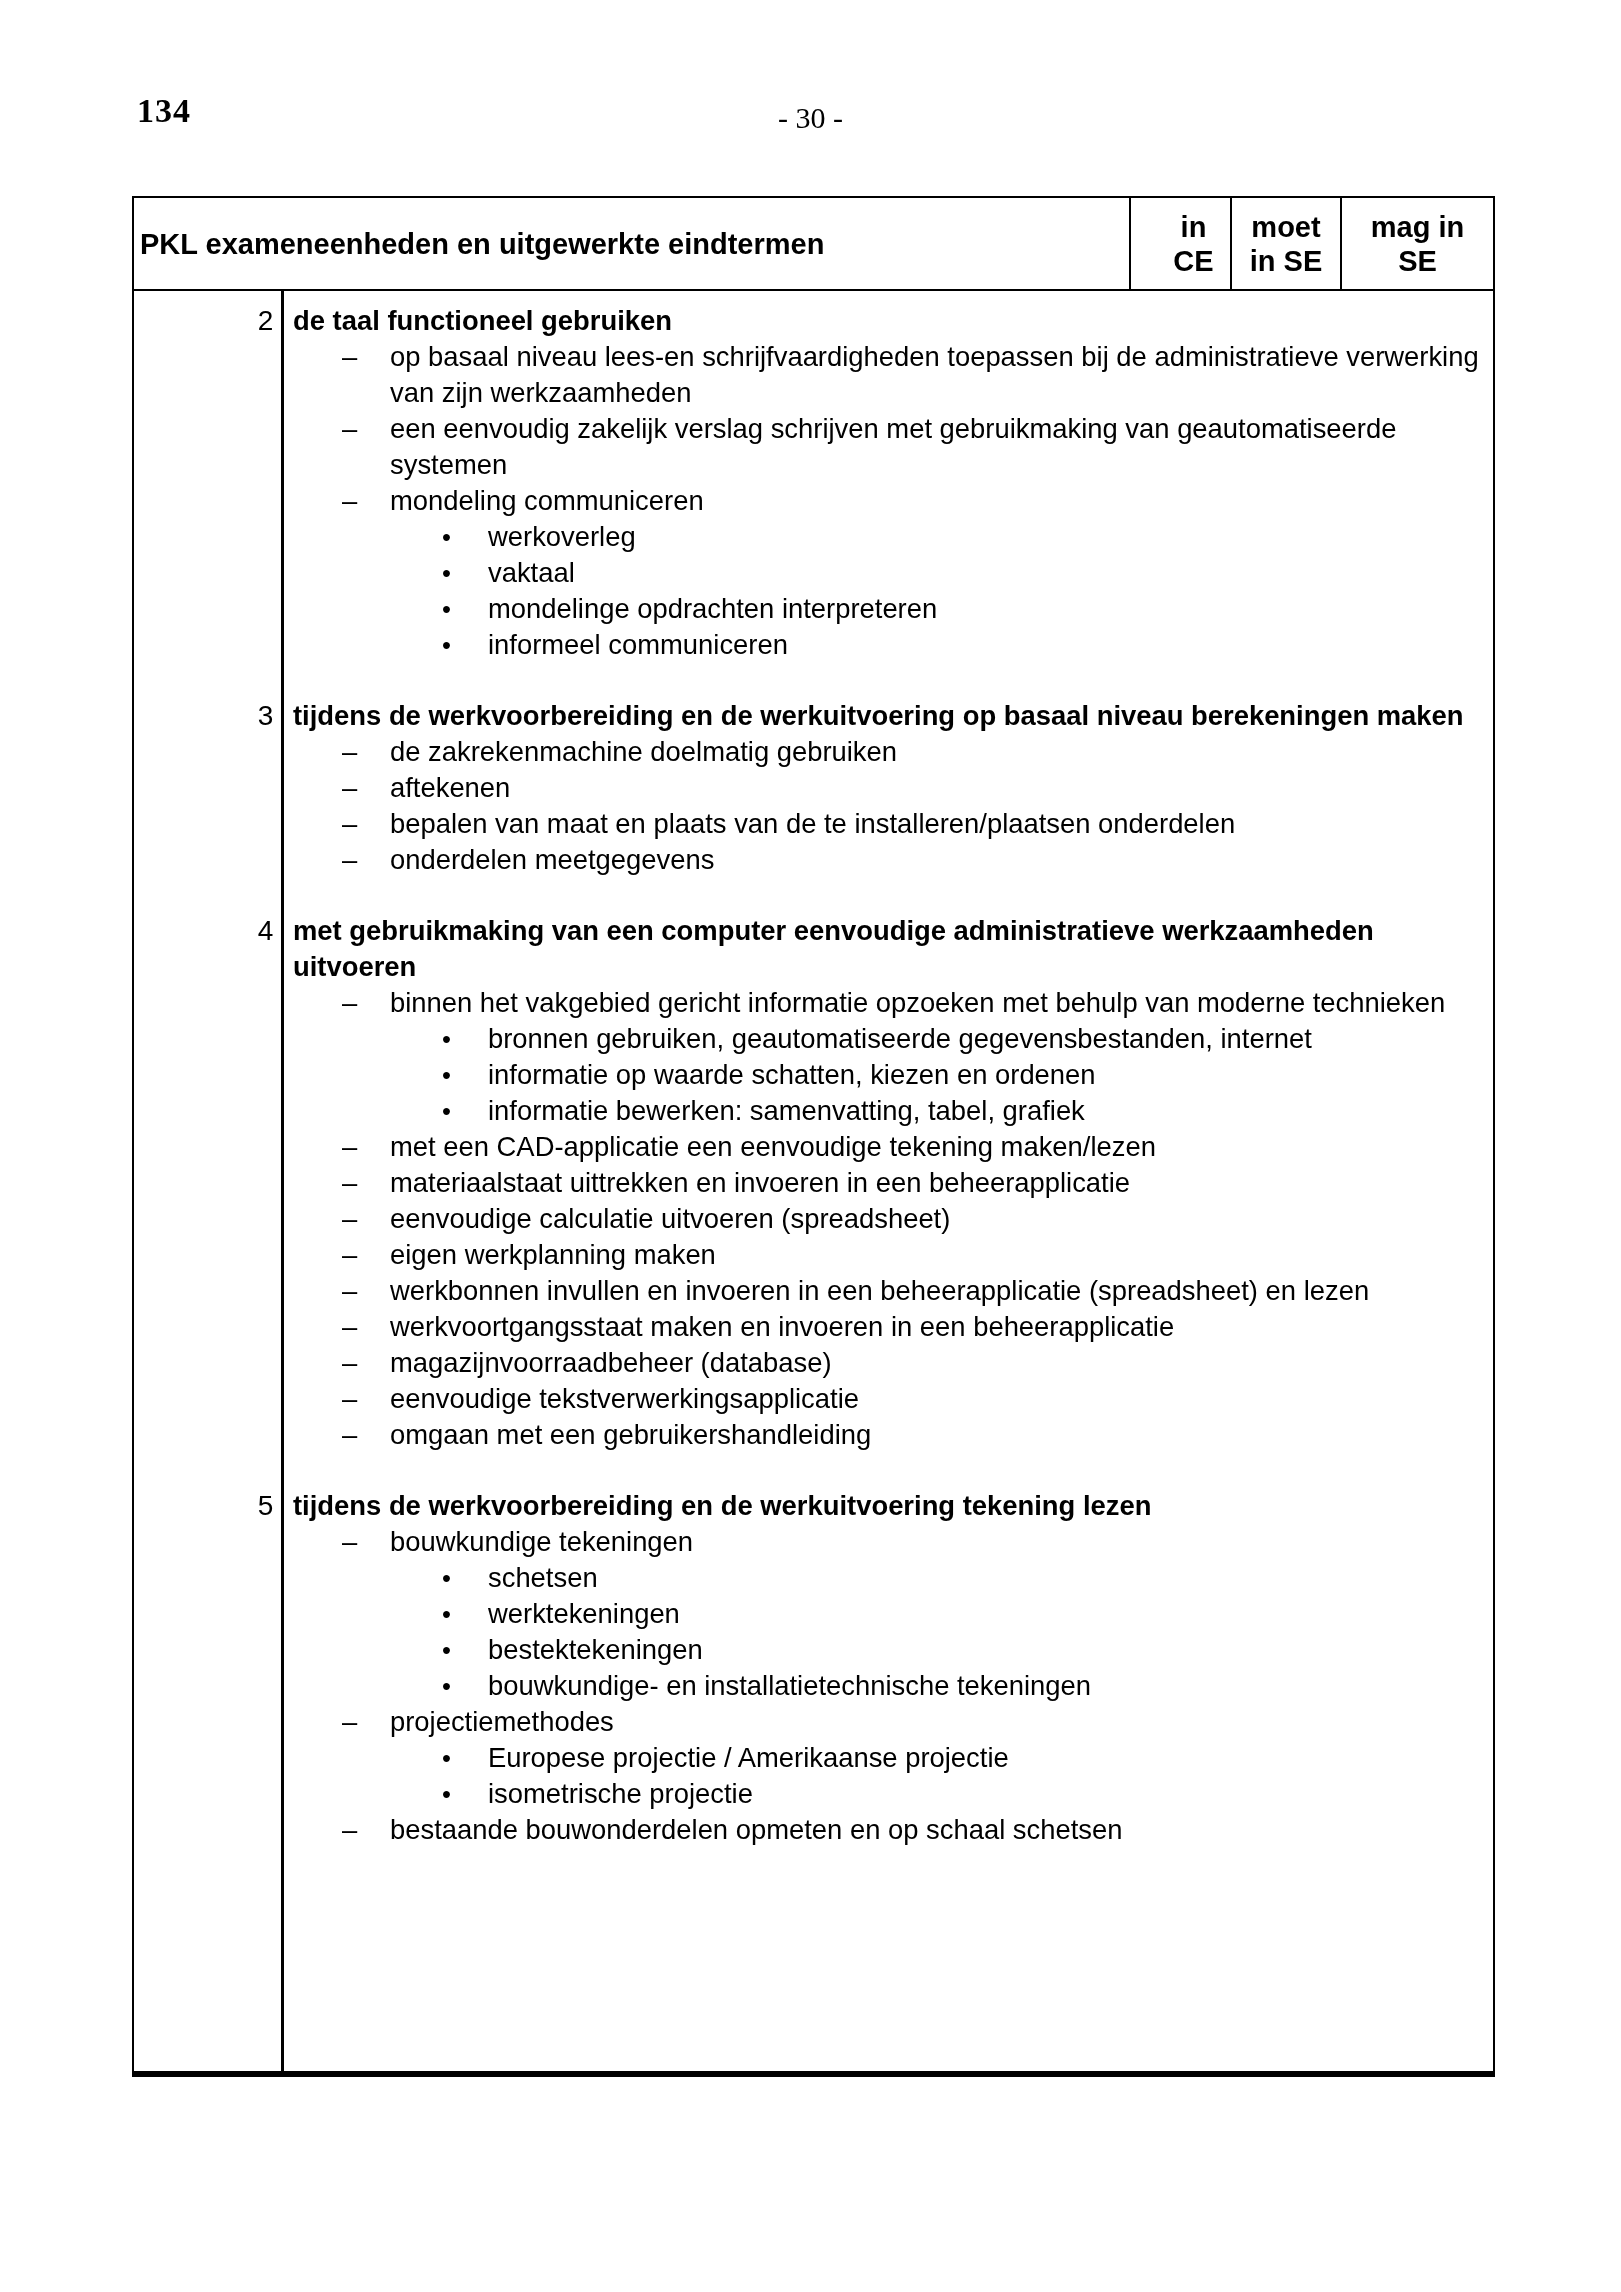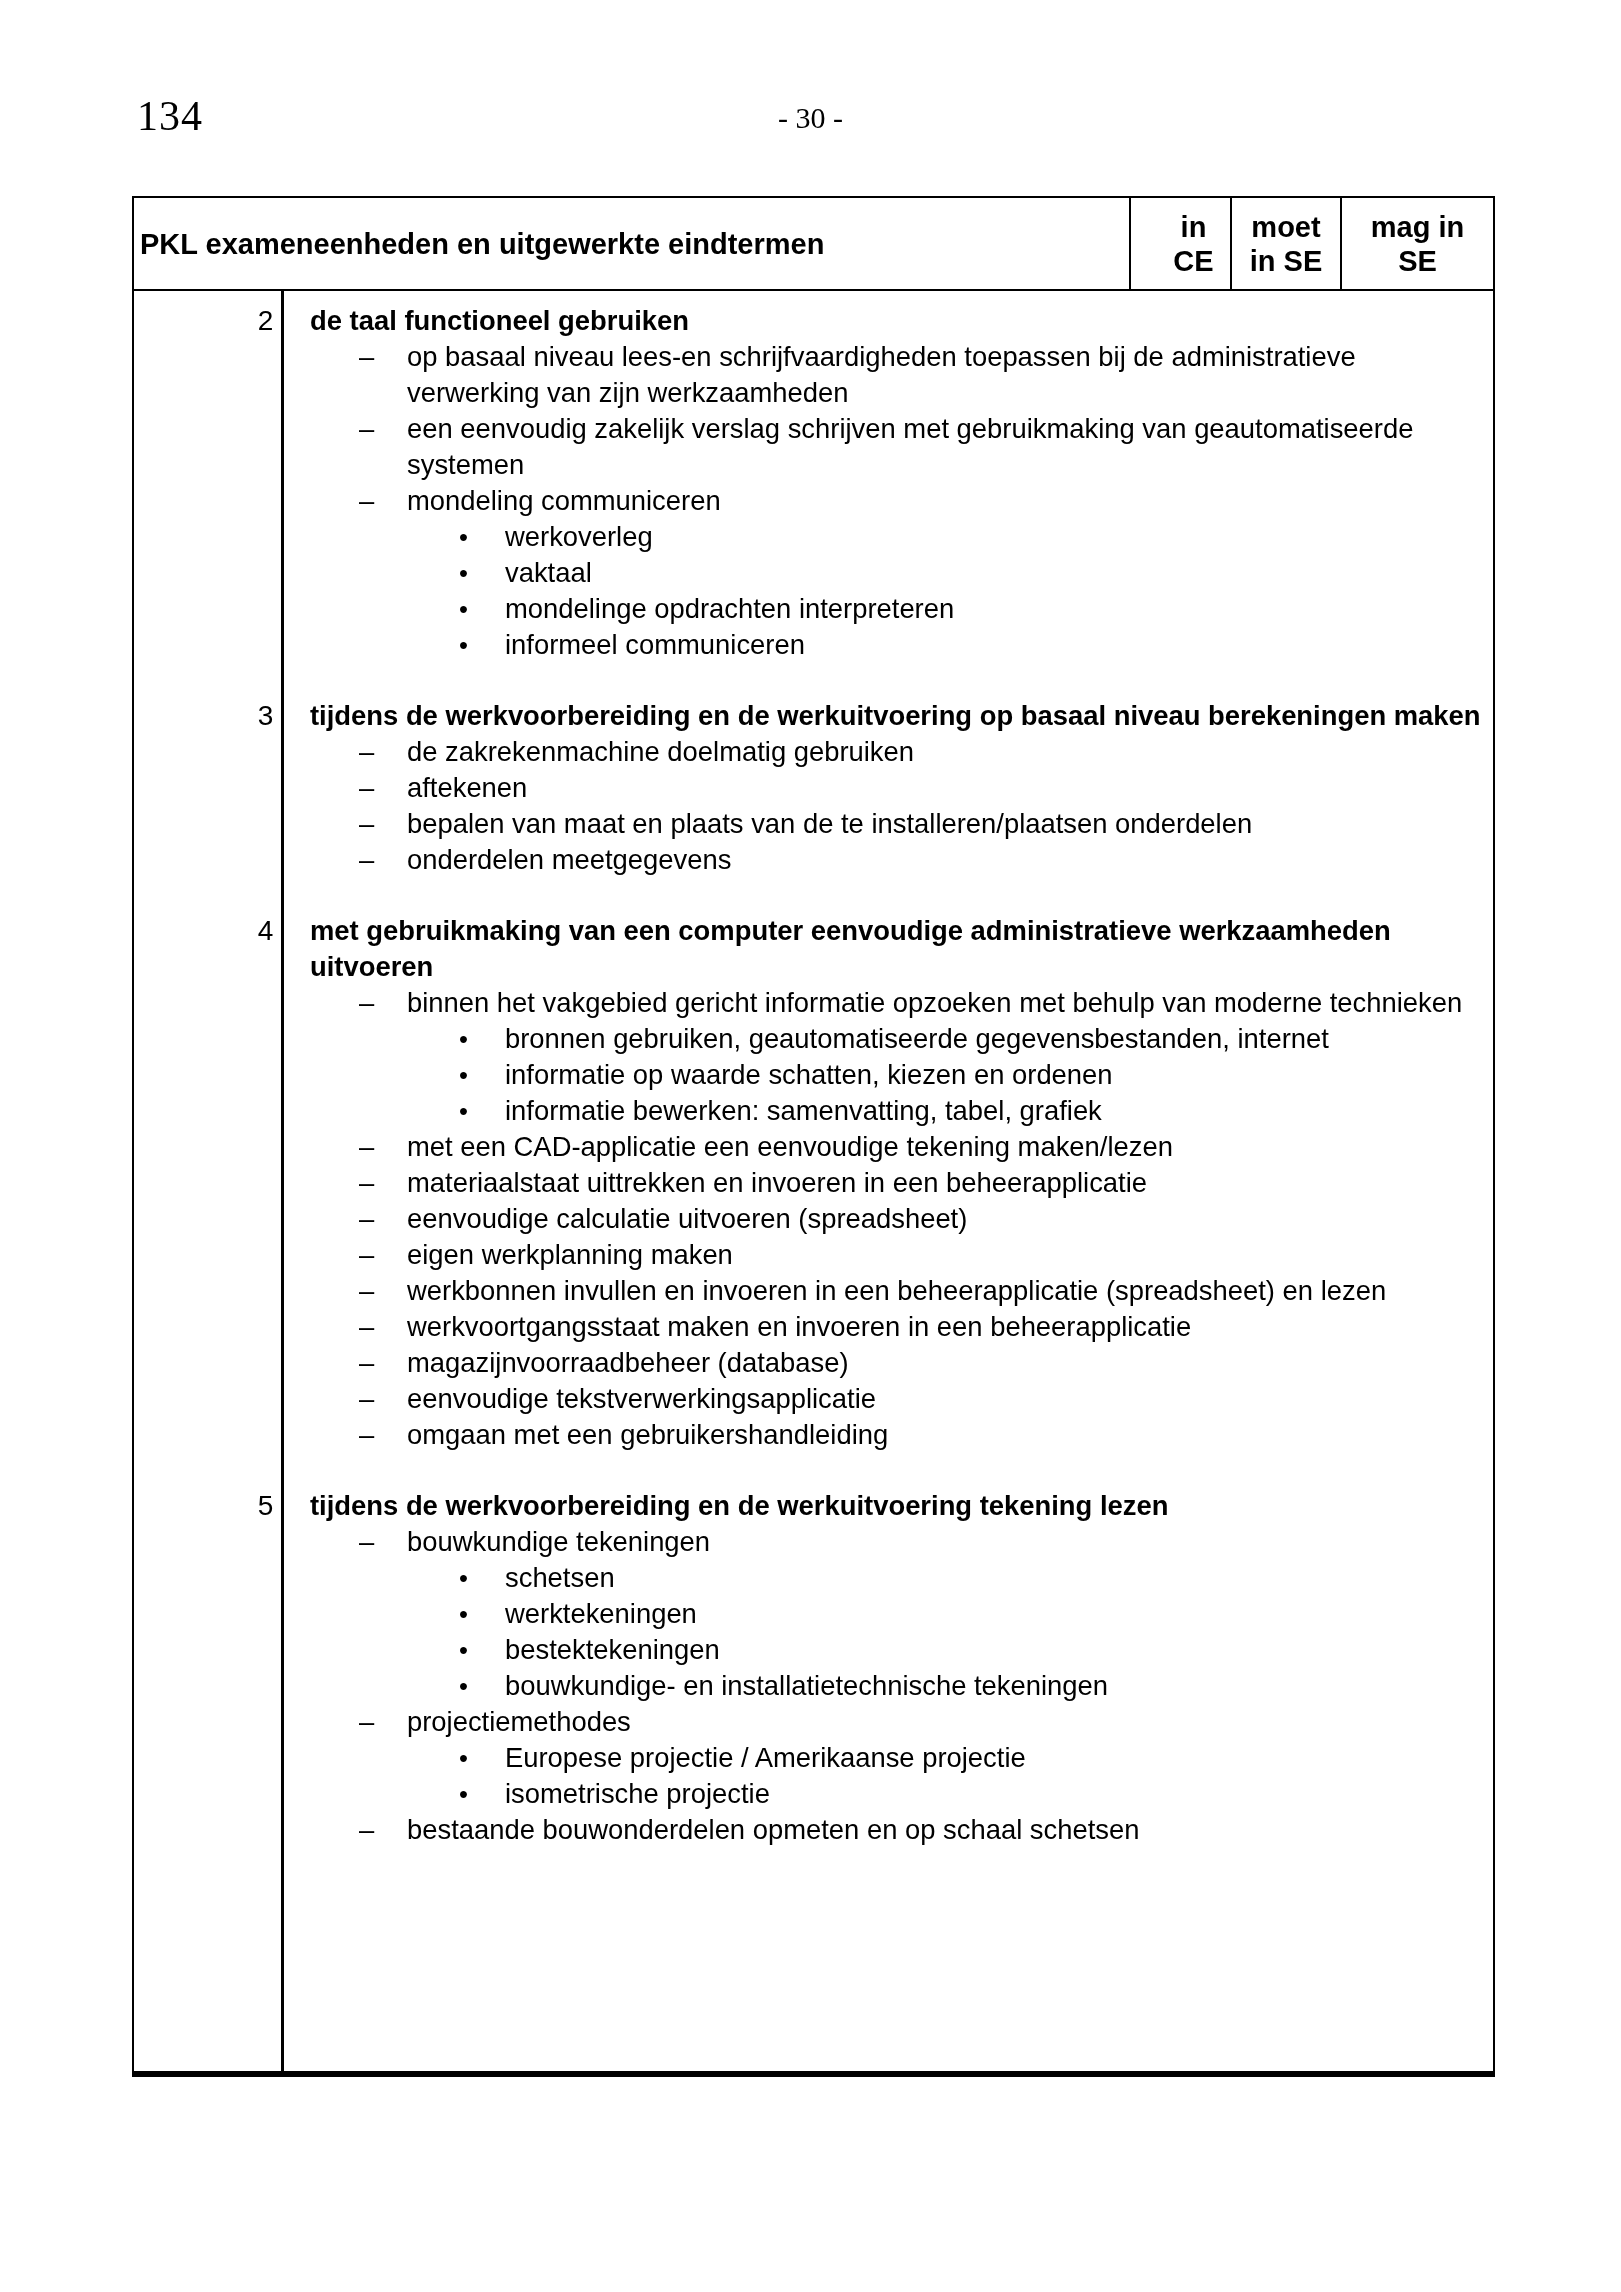--- a/index.html
+++ b/index.html
@@ -9,21 +9,21 @@
     position: relative;
     font-family: "Liberation Sans", "DejaVu Sans", sans-serif;
     color: #000;
     overflow: hidden;
   }
 
   
   .pn-left {
     position: absolute; left: 137px; top: 92px;
     font-family: "Liberation Serif", "DejaVu Serif", serif;
-    font-weight: normal; font-size: 42px; letter-spacing: 1px;
+    font-weight: bold; font-size: 34px; letter-spacing: 1px;
   }
   .pn-center {
     position: absolute; left: 0; top: 101px; width: 100%;
     text-align: center;
     font-family: "Liberation Serif", "DejaVu Serif", serif;
     font-size: 30px;
   }
 
   
   .tbl {
@@ -62,21 +62,21 @@
     position: absolute; left: 147px; top: 0; bottom: 0; width: 2.9px;
     background: #000;
   }
 
   .section { display: flex; align-items: baseline; }
   .section + .section { margin-top: 35px; }
   .sec-num {
     flex: 0 0 150px; text-align: right; padding-right: 10.8px;
     font-size: 28px;
   }
-  .sec-body { flex: 1; padding-left: 26px; padding-right: 2px; }
+  .sec-body { flex: 1; padding-left: 9px; padding-right: 2px; }
   .sec-title { font-weight: bold; }
 
   .item { display: flex; }
   .item.l1 { padding-left: 49px; }
   .item.l2 { padding-left: 149px; }
   .mk { flex: 0 0 48px; }
   .item.l2 .mk { flex: 0 0 46px; font-size: 25.5px; }
   .txt { flex: 1; }
 </style>
 </head>

